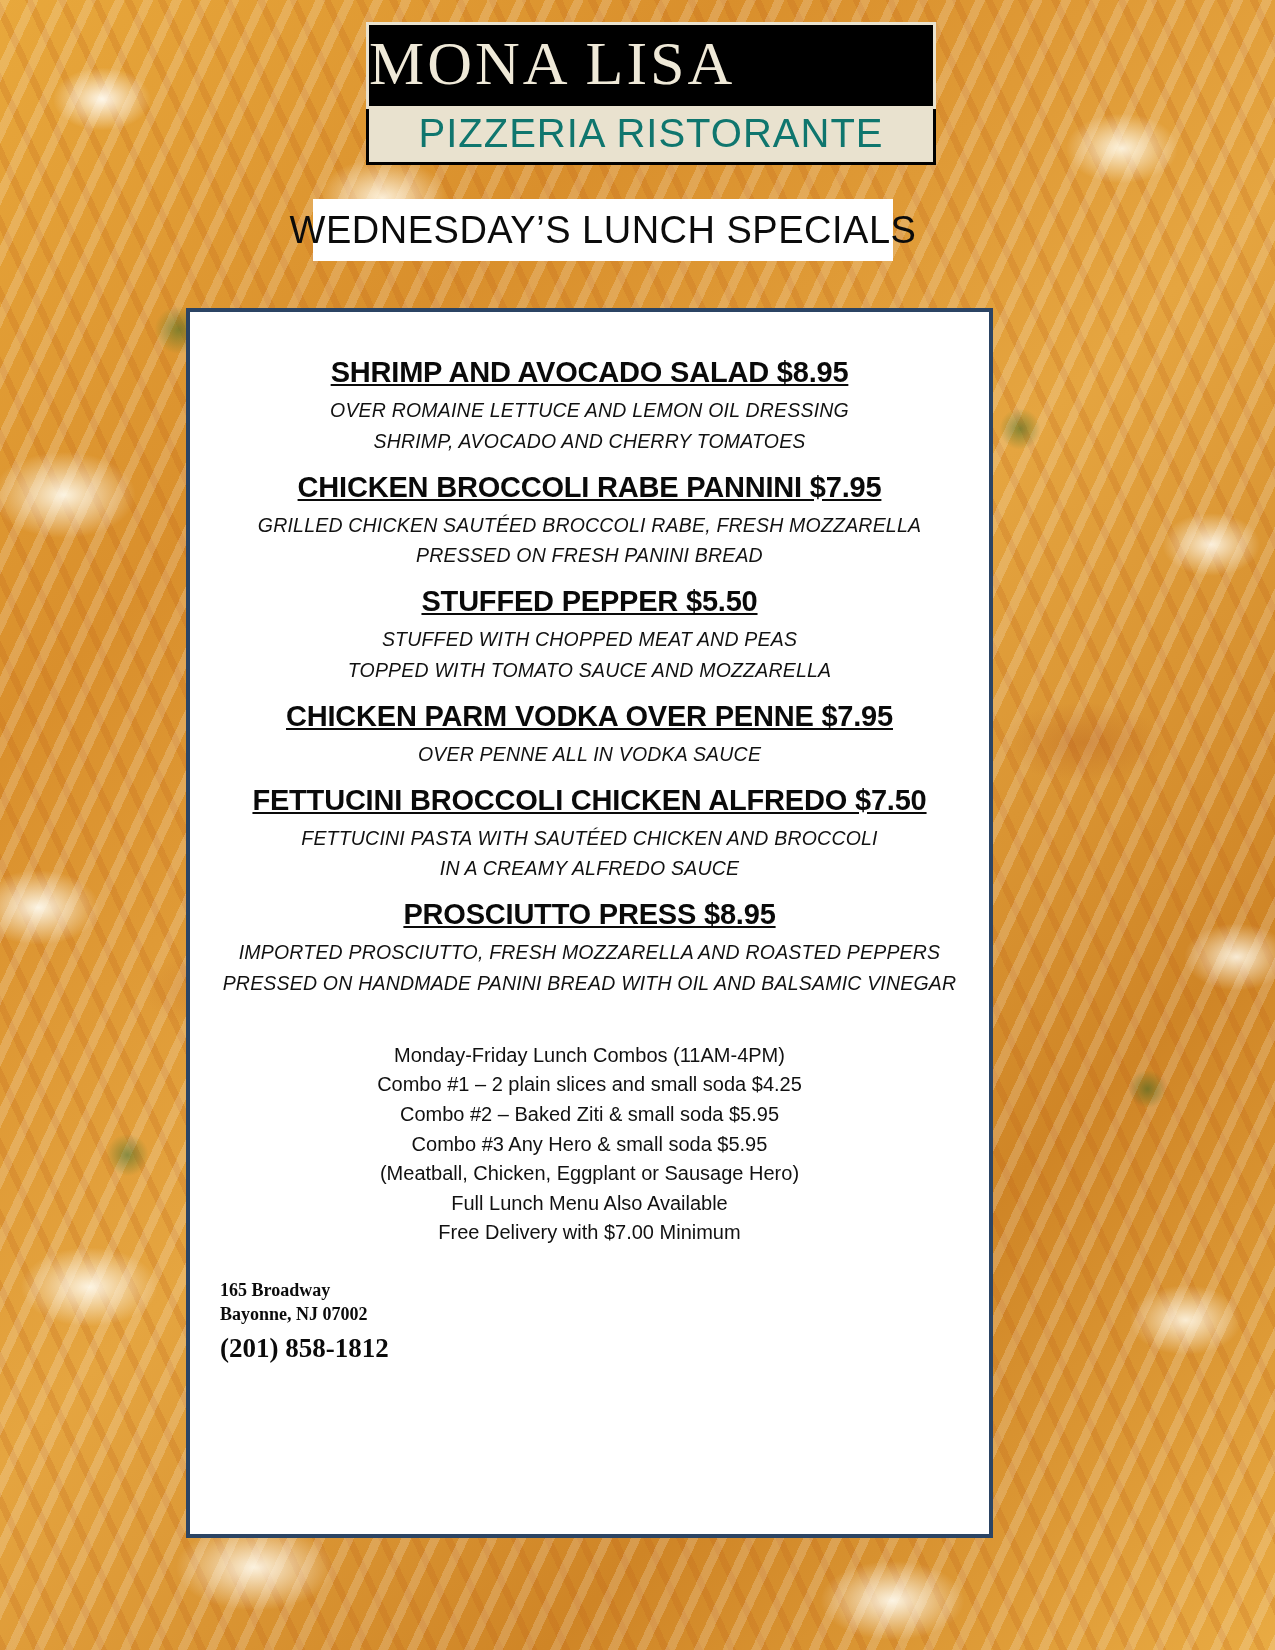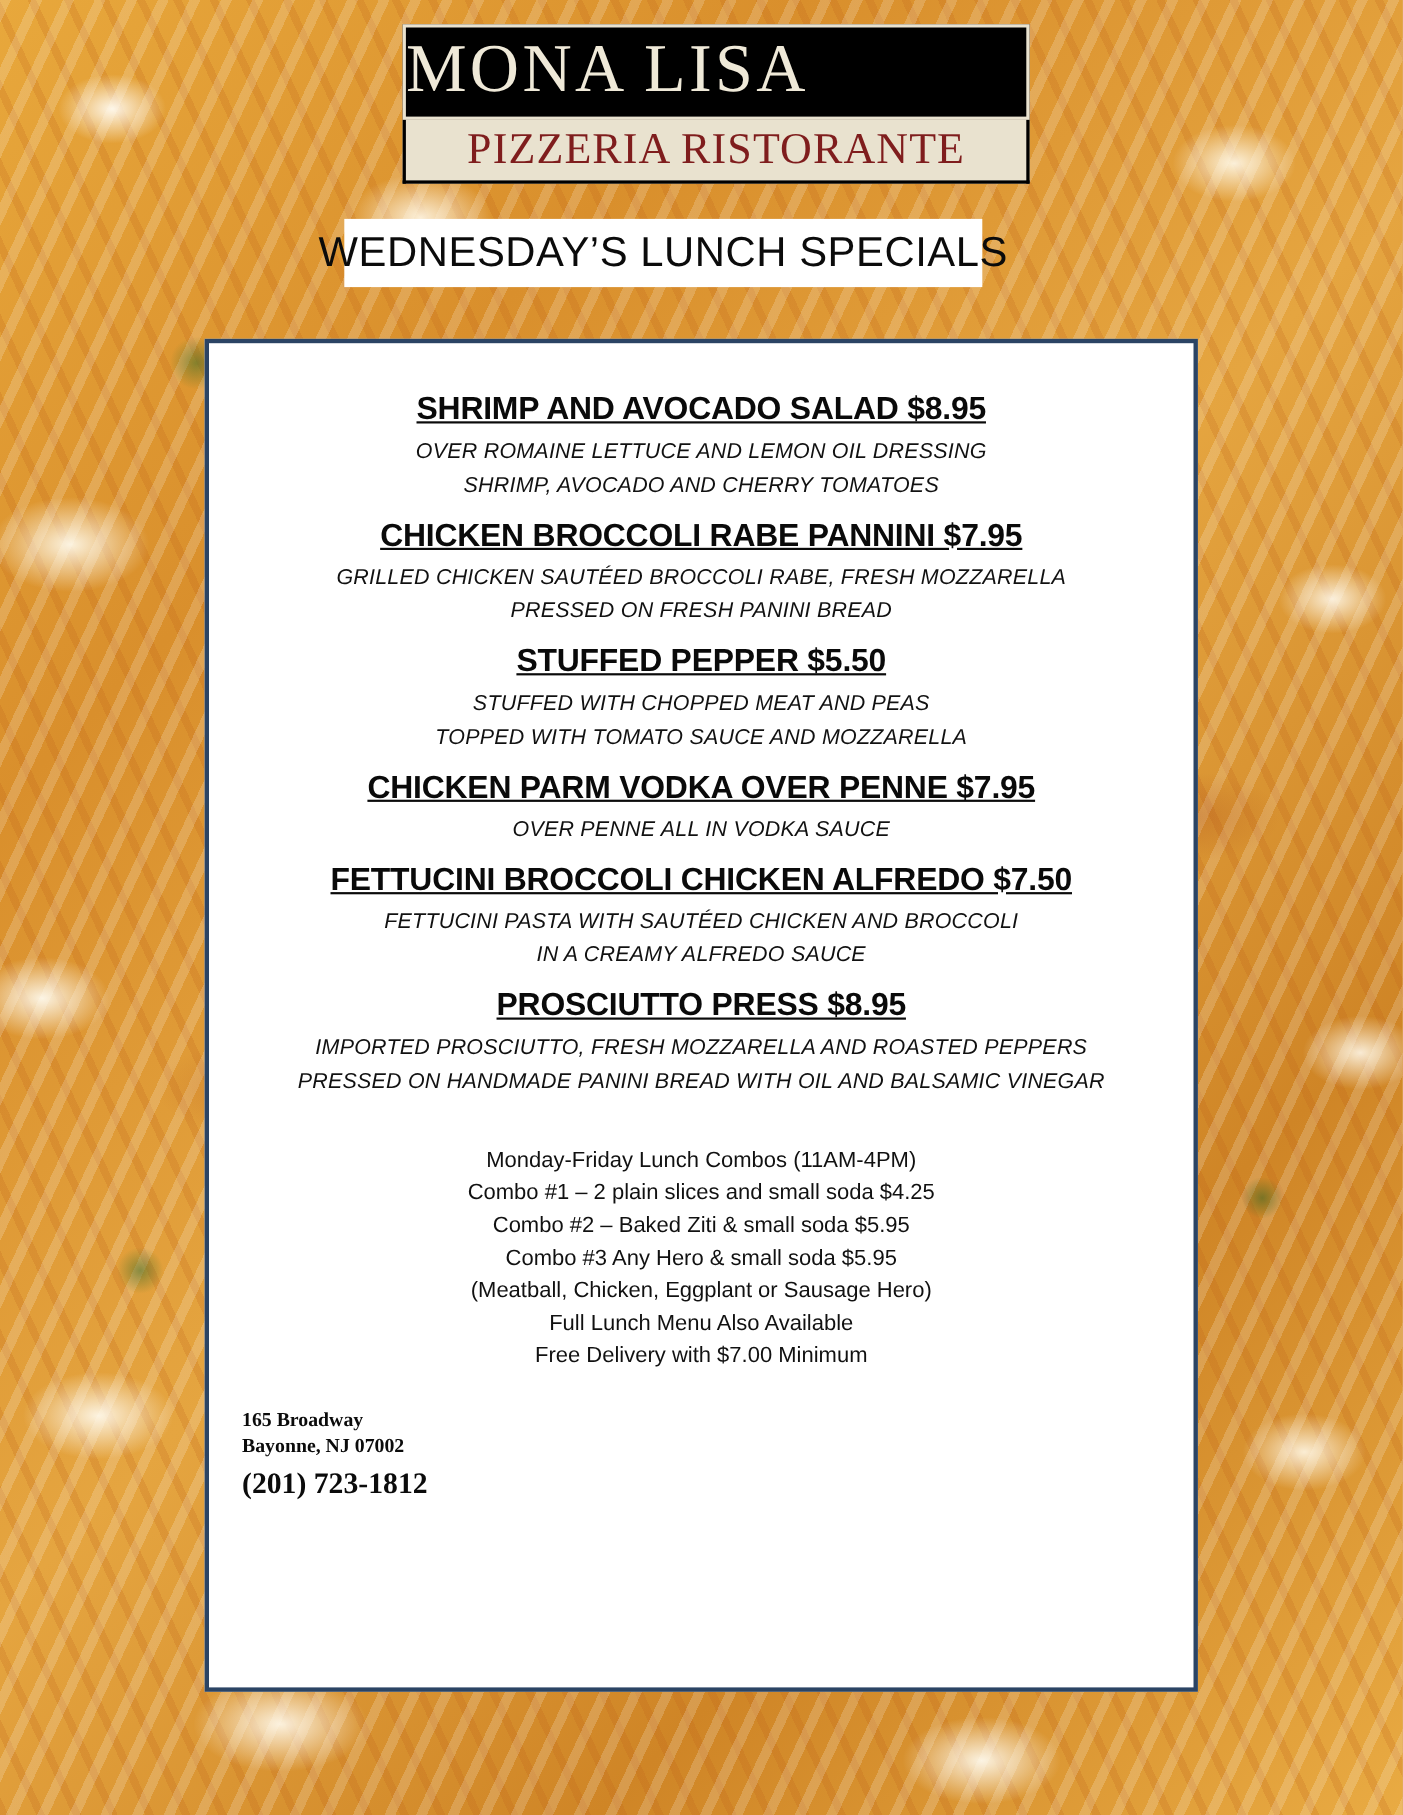--- a/index.html
+++ b/index.html
@@ -76,24 +76,24 @@
     white-space: nowrap;
   }
   .logo-bottom {
     background: #e9e2cf;
     border: 3px solid #000000;
     border-top: none;
     text-align: center;
     padding: 2px 0 6px 0;
   }
   .logo-bottom-text {
-    font-family: Liberation Serif, serif;
+    font-family: Liberation Sans, sans-serif;
     font-size: 40px;
     letter-spacing: 1px;
-    color: #7f1d1d;
+    color: #0f766e;
     white-space: nowrap;
   }
 
   
   #title-banner {
     position: absolute;
     left: 313px;
     top: 199px;
     width: 580px;
     height: 62px;
@@ -108,21 +108,21 @@
     color: #0b0b0b;
     letter-spacing: 0.5px;
     white-space: nowrap;
   }
 
   
   #menu-panel {
     position: absolute;
     left: 186px;
     top: 308px;
-    width: 903px;
+    width: 807px;
     height: 1230px;
     background: #ffffff;
     border: 4px solid #2b4464;
     box-sizing: border-box;
     padding: 34px 30px 12px 30px;
   }
 
   .item { text-align: center; }
   .item-title {
     font-family: "Liberation Sans", sans-serif;
@@ -244,16 +244,16 @@
     <div class="combo-line">Combo #2 – Baked Ziti &amp; small soda $5.95</div>
     <div class="combo-line">Combo #3 Any Hero &amp; small soda $5.95</div>
     <div class="combo-line">(Meatball, Chicken, Eggplant or Sausage Hero)</div>
     <div class="combo-line">Full Lunch Menu Also Available</div>
     <div class="combo-line">Free Delivery with $7.00 Minimum</div>
   </div>
 
   <div id="address">
     <div class="addr-line">165 Broadway</div>
     <div class="addr-line">Bayonne, NJ 07002</div>
-    <div class="phone-line">(201) 723-1812</div>
+    <div class="phone-line">(201) 858-1812</div>
   </div>
 
 </div>
 
 </body></html>

